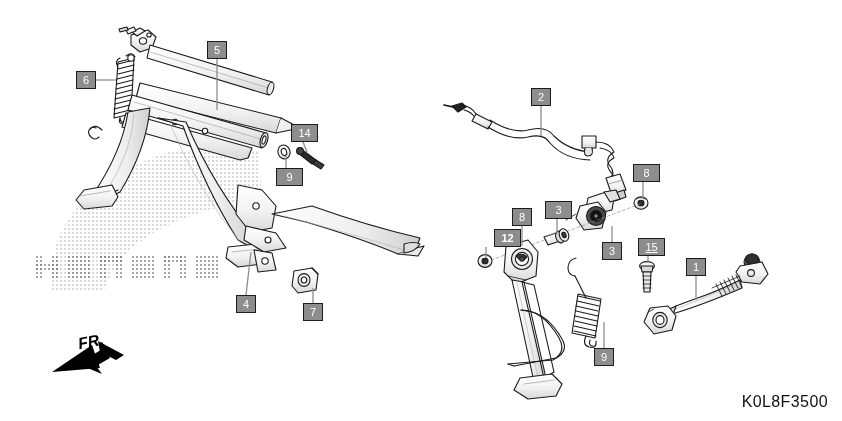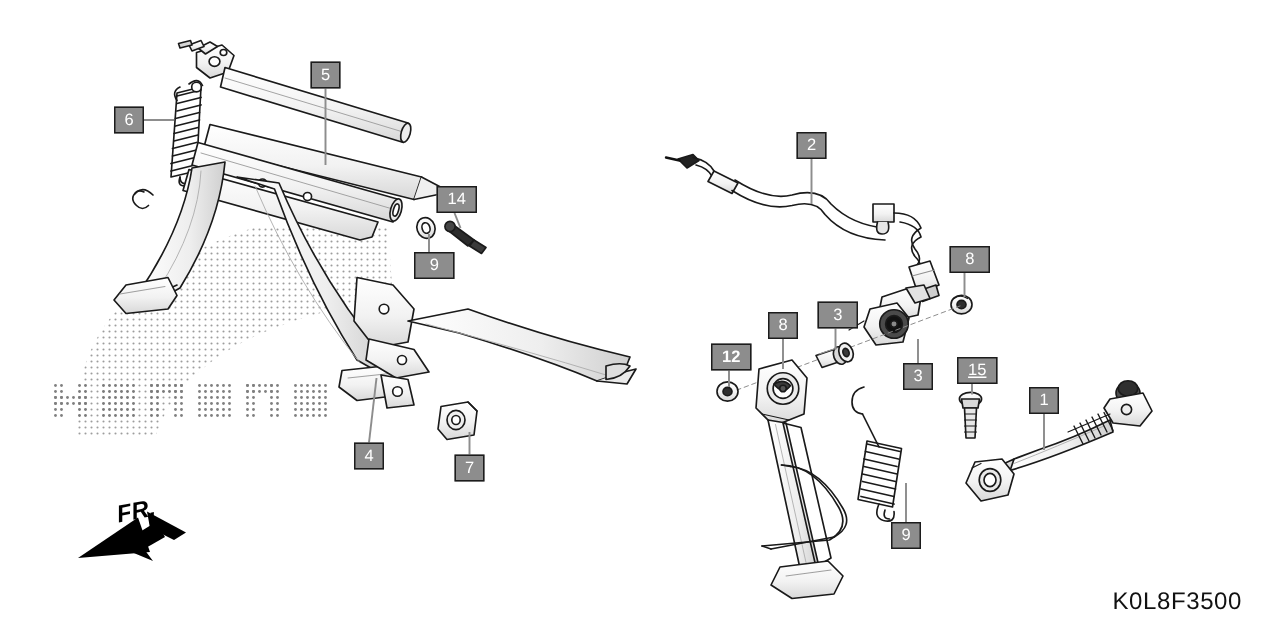--- a/index.html
+++ b/index.html
@@ -339,21 +339,21 @@
       <div class="chip" style="left: 531px; top: 88px;">2</div>
       <div class="chip" style="left: 602px; top: 242px;">3</div>
       <div class="chip" style="left: 236px; top: 295px;">4</div>
       <div class="chip" style="left: 207px; top: 41px;">5</div>
       <div class="chip" style="left: 76px; top: 71px;">6</div>
       <div class="chip" style="left: 303px; top: 303px;">7</div>
       <div class="chip" style="left: 512px; top: 208px;">8</div>
       <div class="chip" style="left: 594px; top: 348px;">9</div>
       <div class="chip w3" style="left: 545px; top: 201px;">3</div>
       <div class="chip w3" style="left: 633px; top: 164px;">8</div>
-      <div class="chip w3" style="left: 474px; top: 229px; font-weight: bold;">12</div>
+      <div class="chip w3" style="left: 494px; top: 229px; font-weight: bold;">12</div>
       <div class="chip w3" style="left: 276px; top: 168px;">9</div>
       <div class="chip w3" style="left: 291px; top: 124px;">14</div>
       <div class="chip w3" style="left: 638px; top: 238px; text-decoration: underline;">15</div>
     </div>
 
   <div id="frwrap">
     <div id="frtext">FR.</div>
   </div>
 
   <div id="partcode">K0L8F3500</div>

